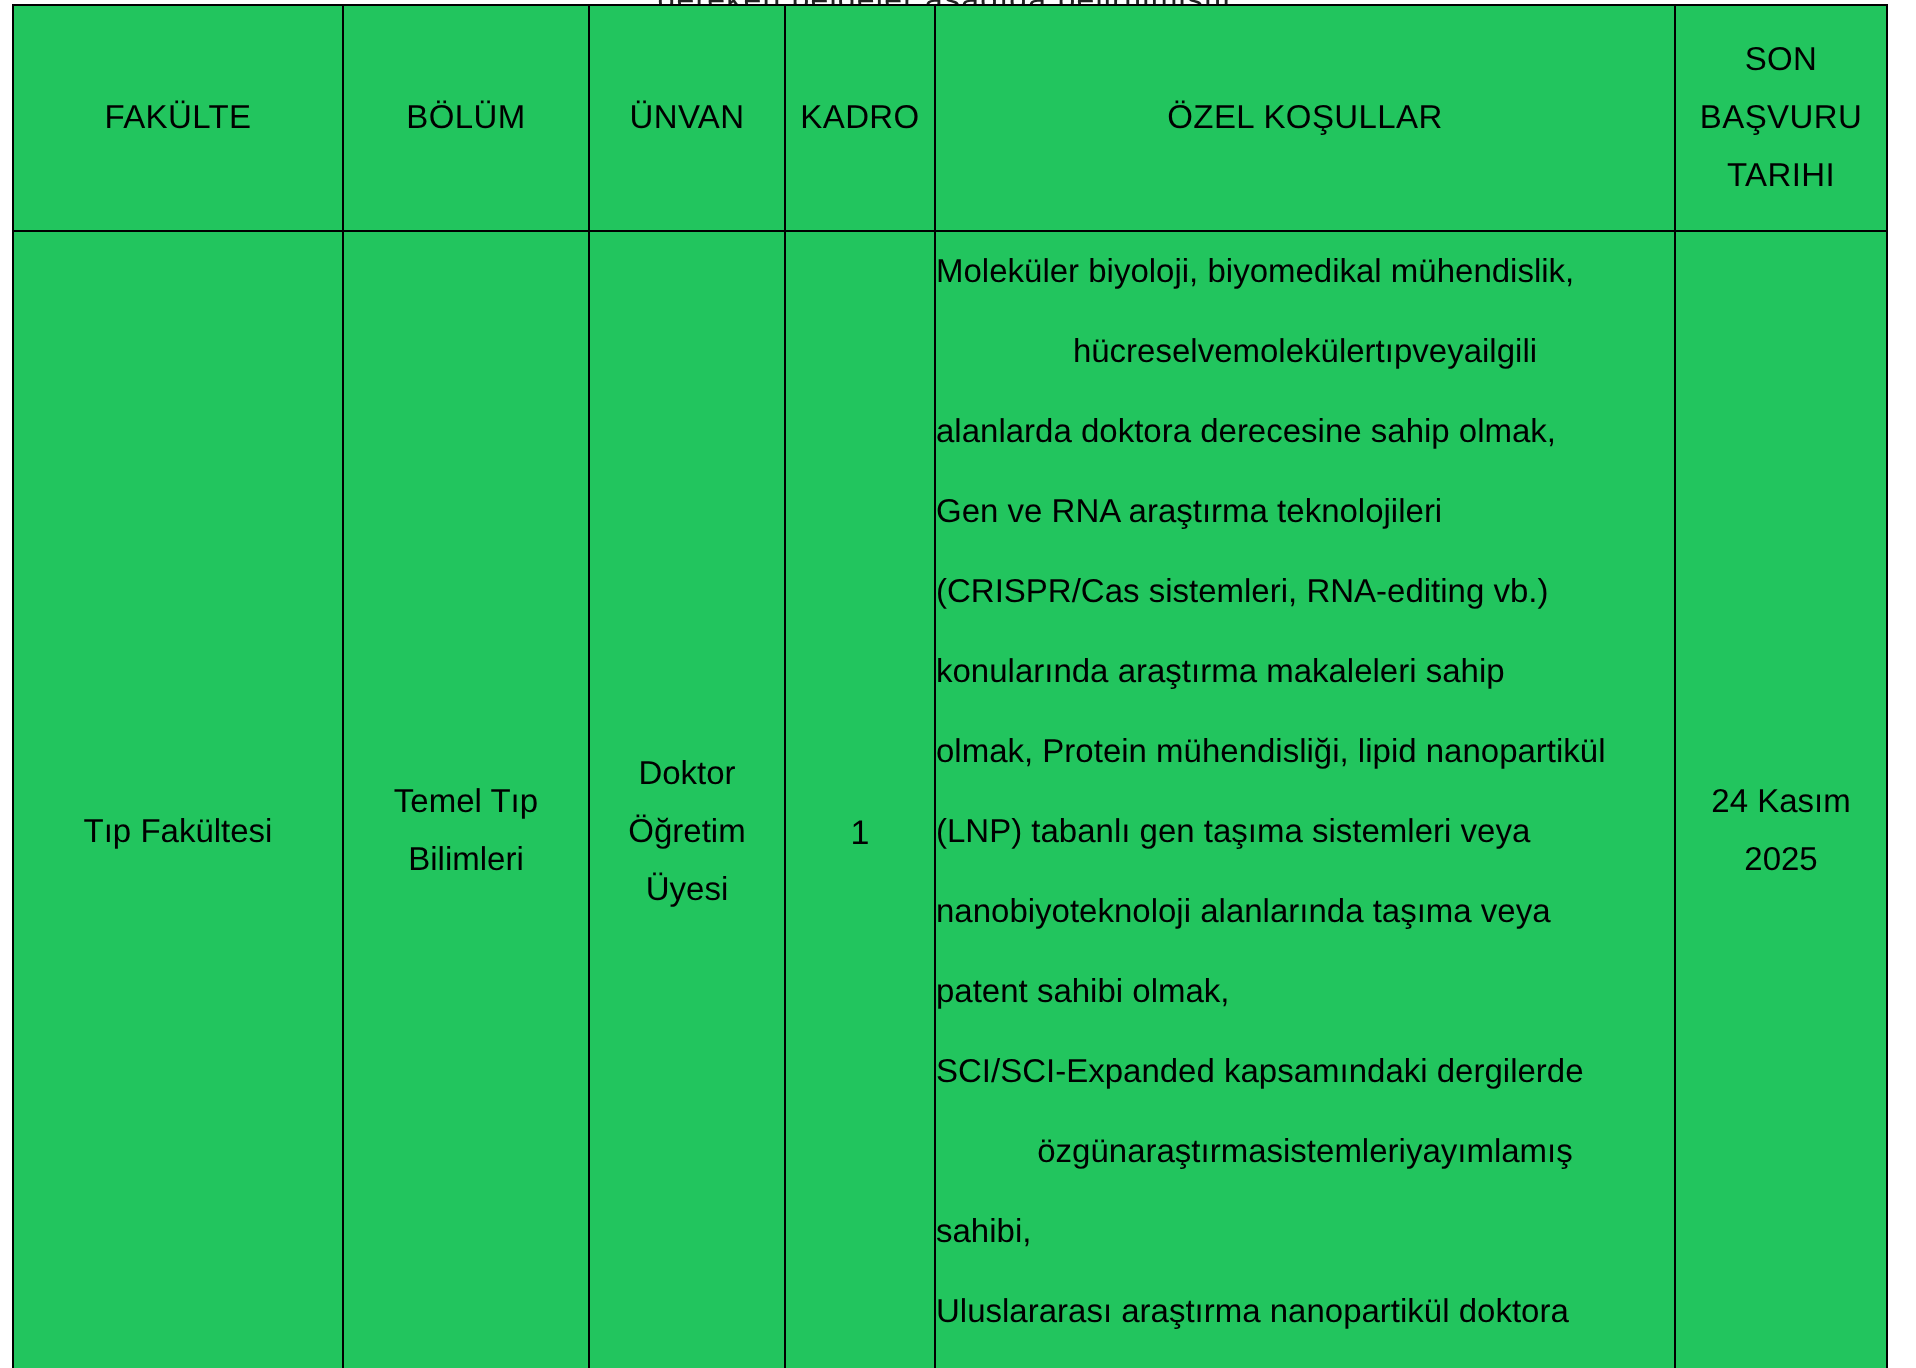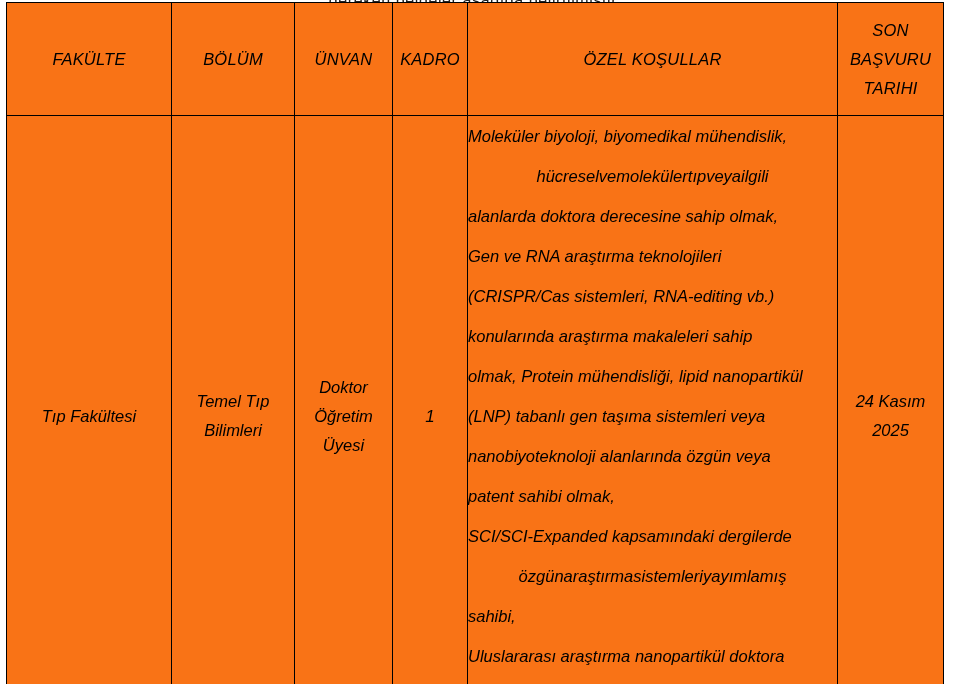--- a/index.html
+++ b/index.html
@@ -37,22 +37,21 @@
     table-layout: fixed;
     width: 937px;
     background: #ffffff;
   }
 
   table.kadro-table td,
   table.kadro-table th {
     border: 1.6px solid #000000;
     padding: 0;
     vertical-align: middle;
-    background: #f97316;
-    font-style: italic;
+    background: #22c55e;
   }
 
   
   col.c-fakulte   { width: 165px; }
   col.c-bolum     { width: 123px; }
   col.c-unvan     { width: 98px;  }
   col.c-kadro     { width: 75px;  }
   col.c-kosullar  { width: 370px; }
   col.c-tarih     { width: 106px; }
 
@@ -194,21 +193,21 @@
               <span>veya</span>
               <span>ilgili</span>
             </span>
 
             <span class="kline">alanlarda doktora derecesine sahip olmak,</span>
             <span class="kline">Gen ve RNA araştırma teknolojileri</span>
             <span class="kline">(CRISPR/Cas sistemleri, RNA-editing vb.)</span>
             <span class="kline">konularında araştırma makaleleri sahip</span>
             <span class="kline">olmak, Protein mühendisliği, lipid nanopartikül</span>
             <span class="kline">(LNP) tabanlı gen taşıma sistemleri veya</span>
-            <span class="kline">nanobiyoteknoloji alanlarında özgün veya</span>
+            <span class="kline">nanobiyoteknoloji alanlarında taşıma veya</span>
             <span class="kline">patent sahibi olmak,</span>
             <span class="kline">SCI/SCI-Expanded kapsamındaki dergilerde</span>
 
             <span class="kline justified">
               <span>özgün</span>
               <span>araştırma</span>
               <span>sistemleri</span>
               <span>yayımlamış</span>
             </span>
 

